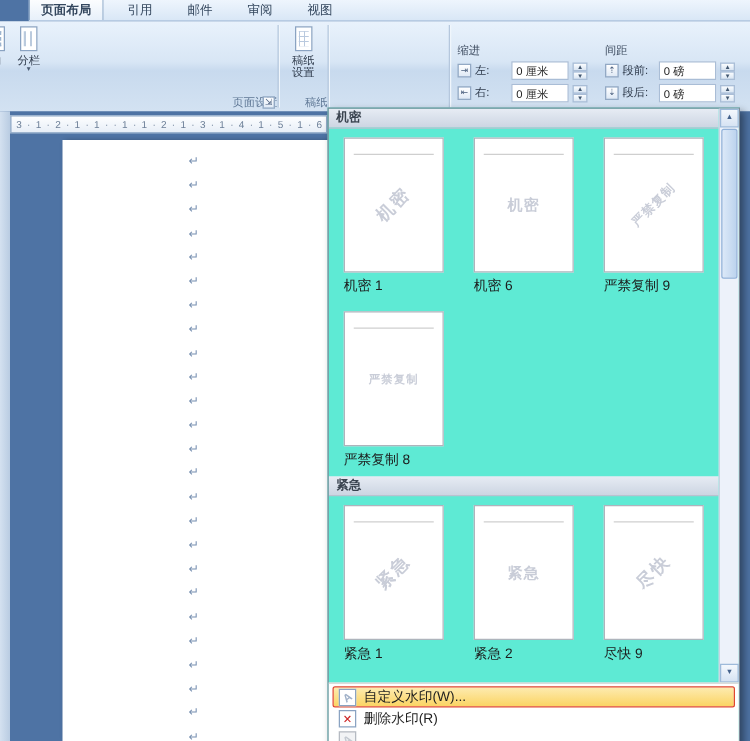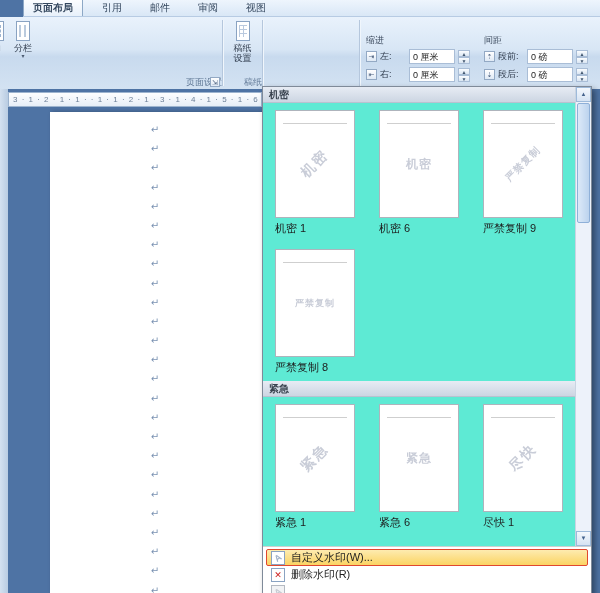--- a/index.html
+++ b/index.html
@@ -268,27 +268,27 @@
         <div class="titem">
           <div class="thumb">
               <span class="wmtext wm-diag">紧急</span>
             </div>
           <div class="tlabel">紧急 1</div>
         </div>
         <div class="titem">
           <div class="thumb">
               <span class="wmtext wm-horiz">紧急</span>
             </div>
-          <div class="tlabel">紧急 6</div>
+          <div class="tlabel">紧急 2</div>
         </div>
         <div class="titem">
           <div class="thumb">
               <span class="wmtext wm-diag">尽快</span>
             </div>
-          <div class="tlabel">尽快 1</div>
+          <div class="tlabel">尽快 9</div>
         </div>
       </div>
     </div>
 
     <div class="vscroll">
       <div class="sbtn up">▲</div>
       <div class="sthumb"></div>
       <div class="sbtn down">▼</div>
     </div>
 

